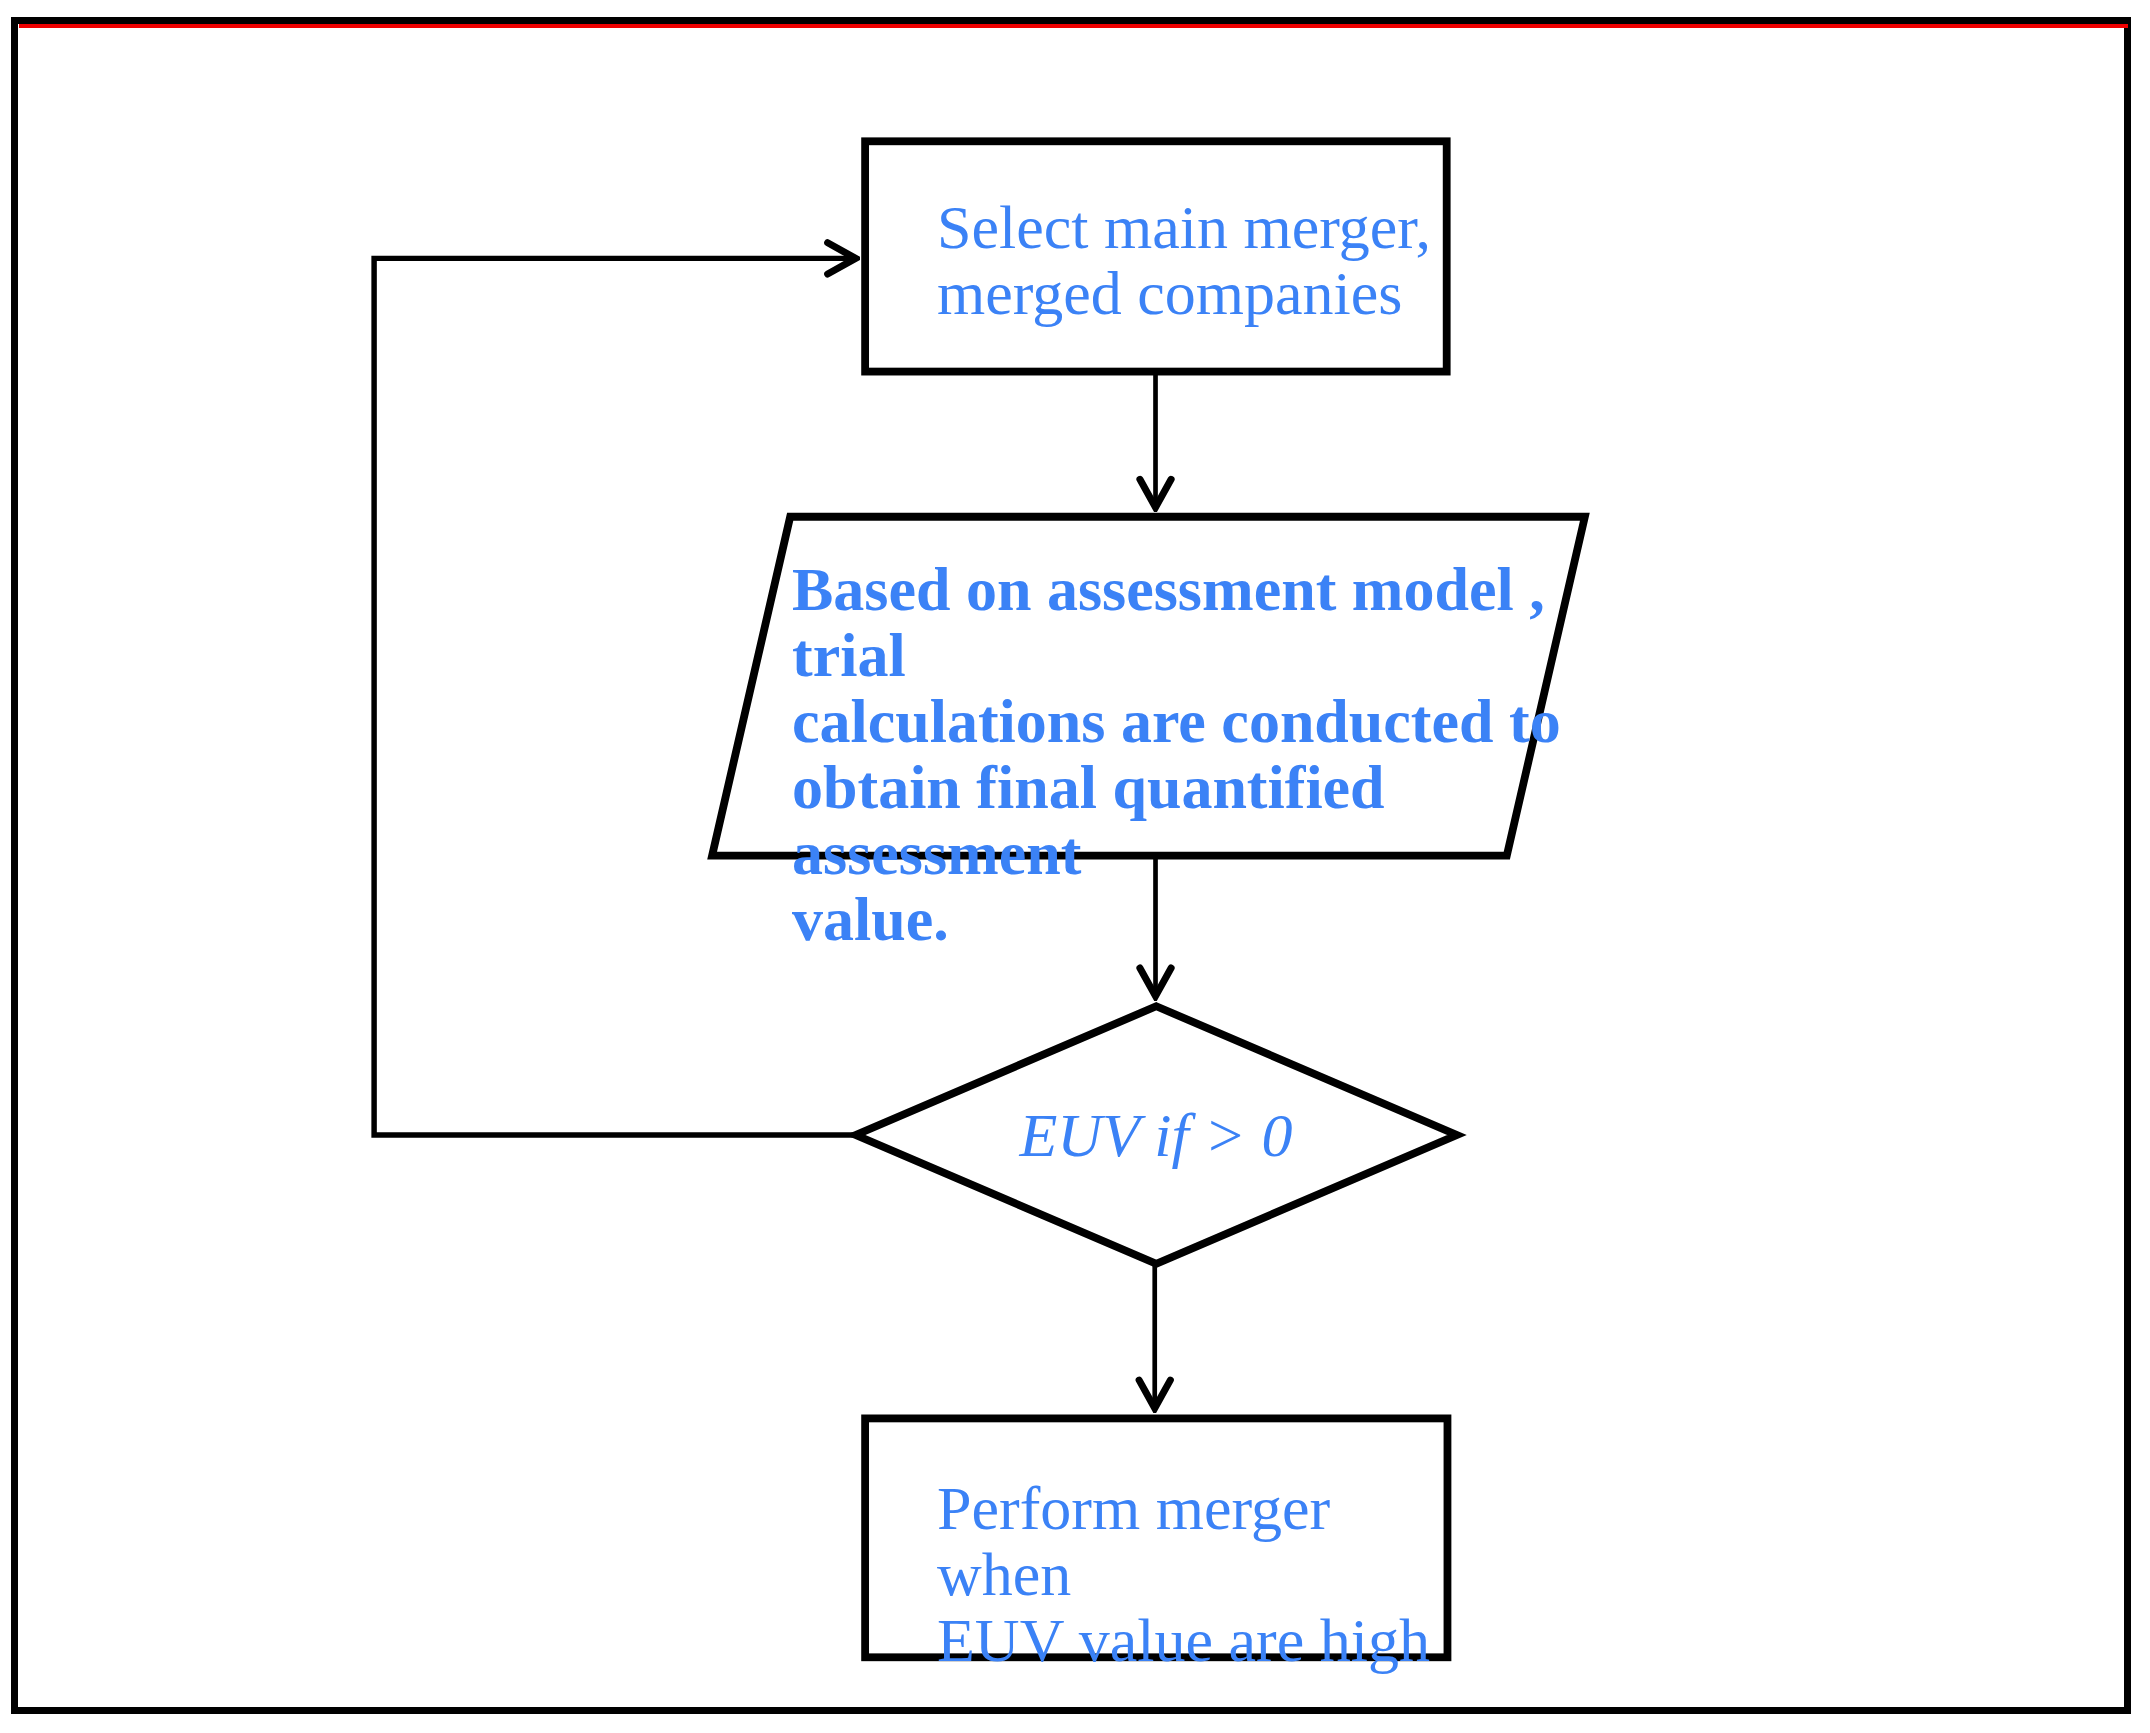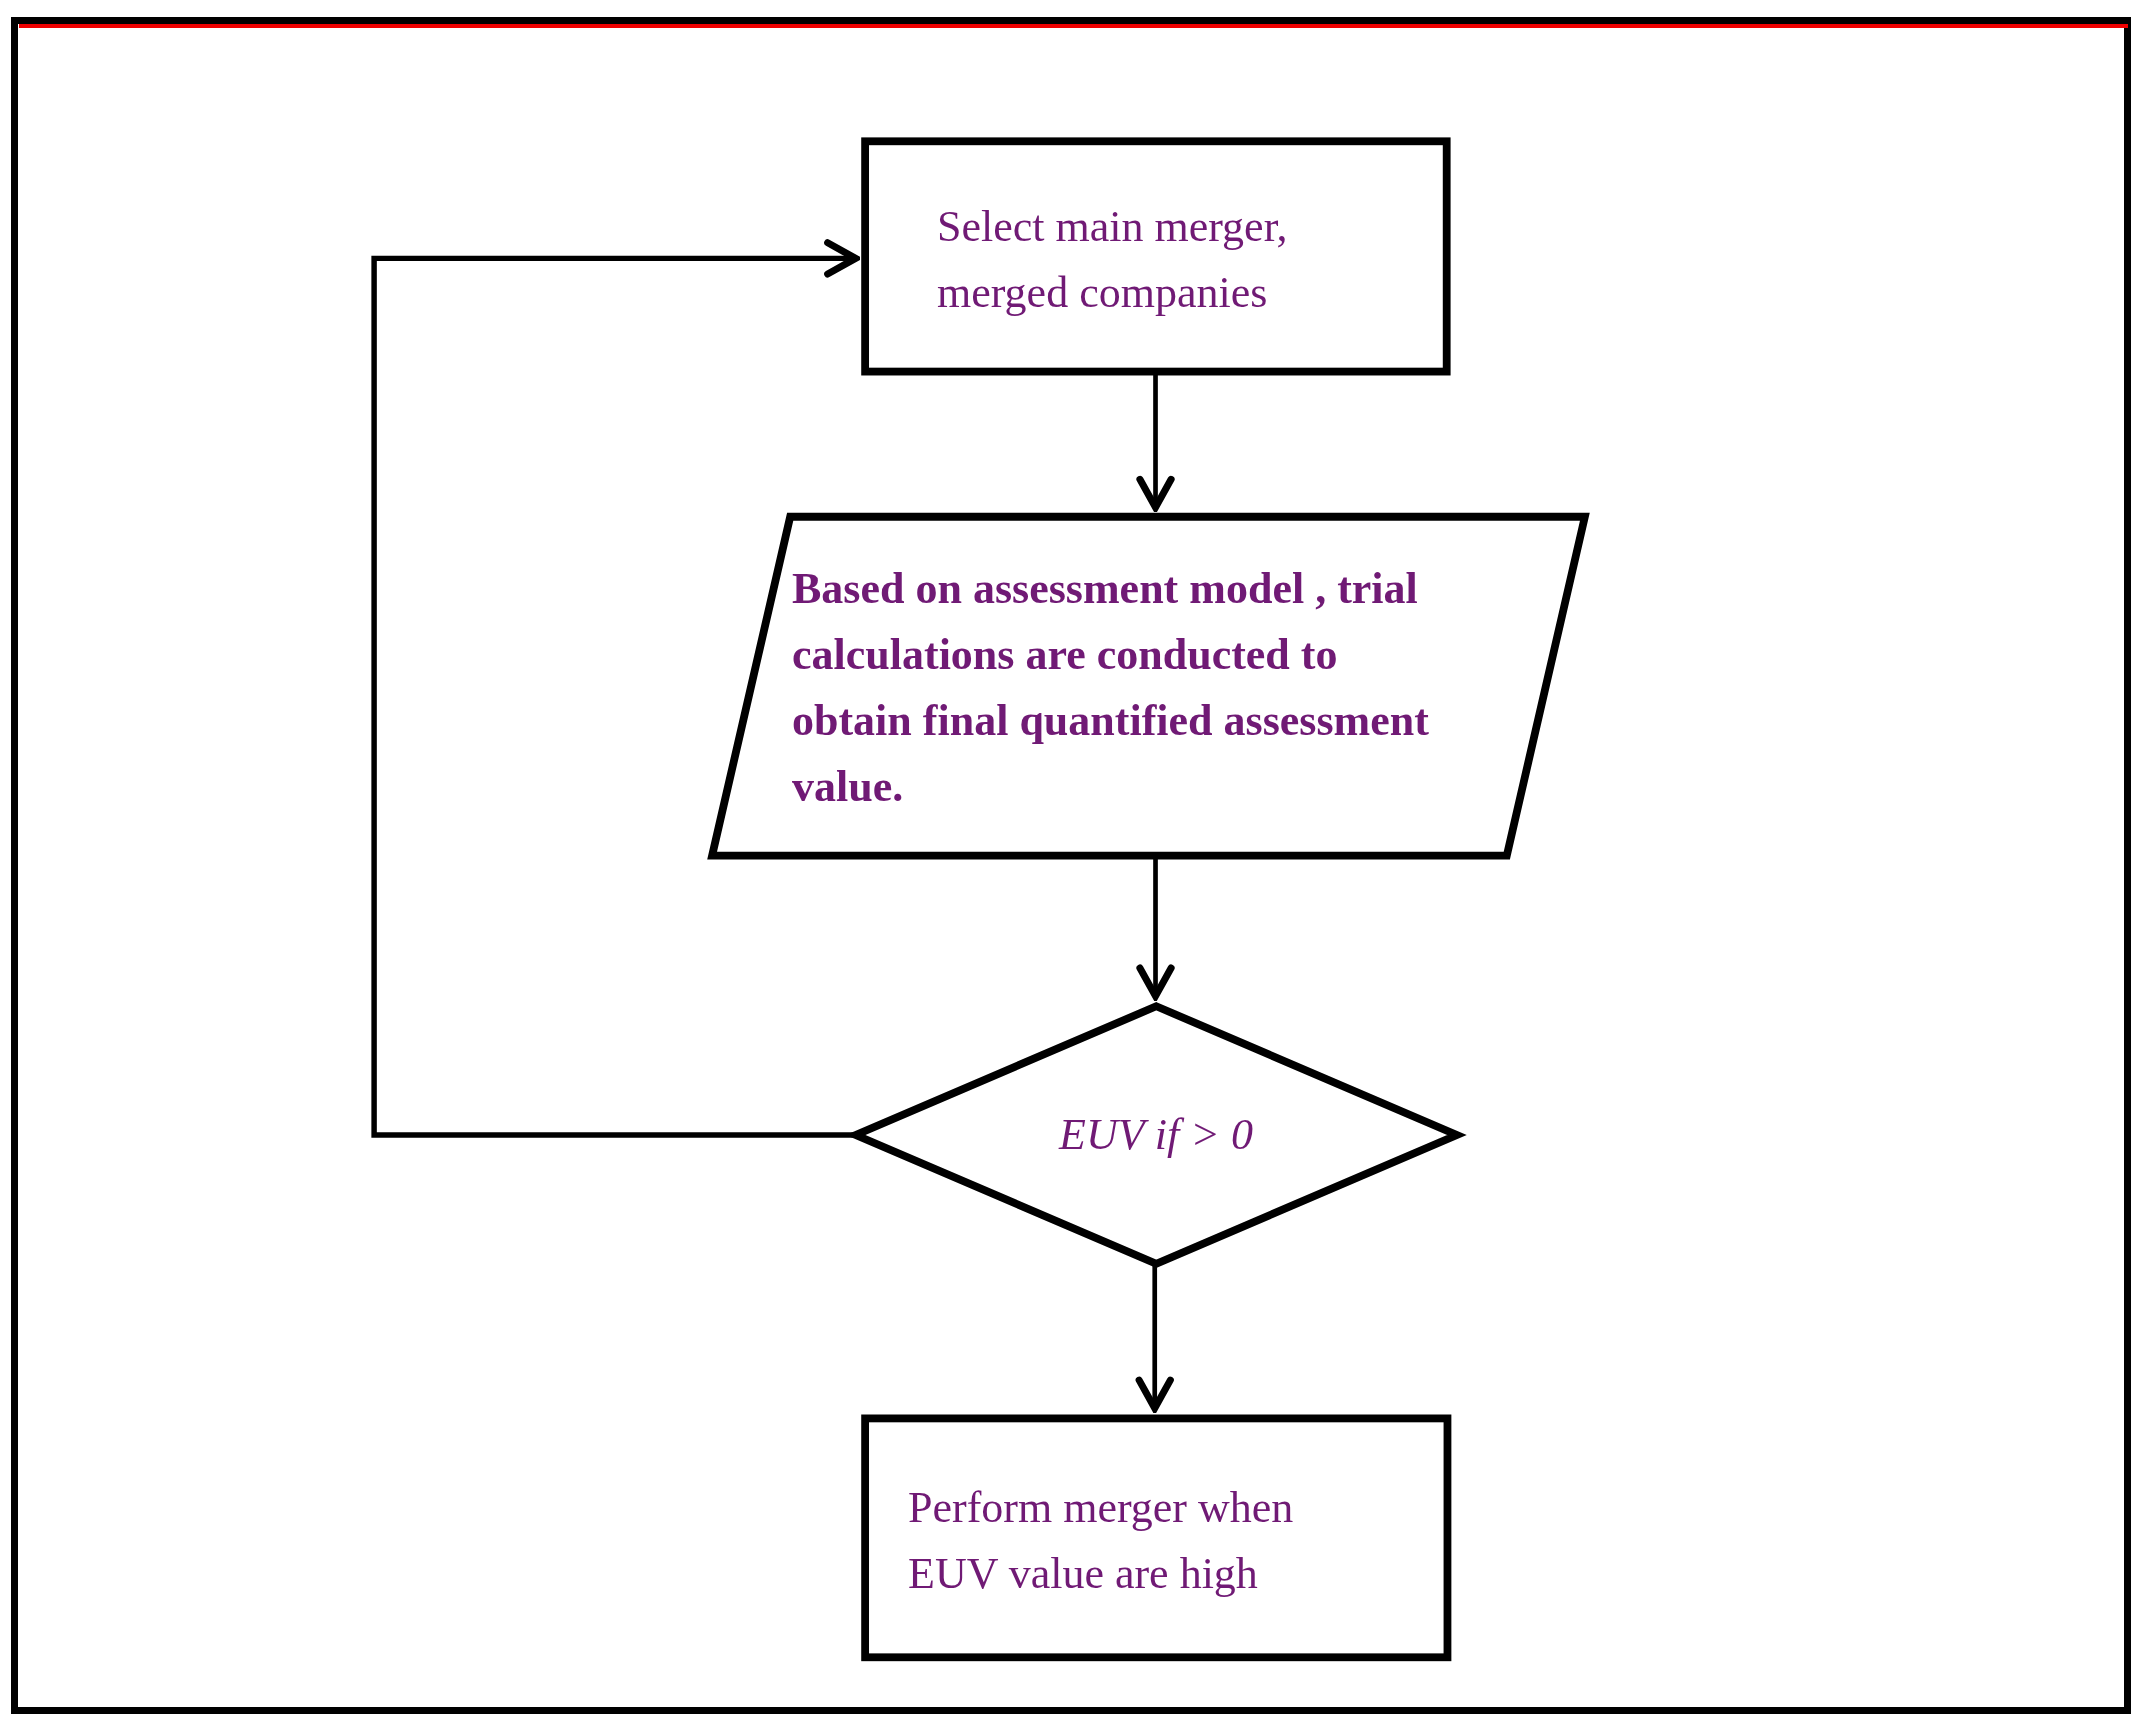--- a/index.html
+++ b/index.html
@@ -33,23 +33,23 @@
   }
   .canvas {
     position: absolute;
     left: 0;
     top: 0;
     width: 2151px;
     height: 1733px;
   }
   .node-label {
     position: absolute;
-    font-size: 44px;
+    font-size: 62px;
     line-height: 66px;
-    color: #701a75;
+    color: #3b82f6;
     white-space: pre-line;
     text-align: left;
   }
   .node-label.centered {
     text-align: center;
     font-style: italic;
   }
 </style>
 </head>
 <body>
@@ -86,17 +86,17 @@
   <div class="node-label" style="left:937px; top:194px; width:515px;">Select main merger,
 merged companies</div>
 
   <div class="node-label" style="left:792px; top:556px; width:843px;font-weight:bold;">Based on assessment model , trial
 calculations are  conducted to
 obtain final quantified assessment
 value.</div>
 
   <div class="node-label centered" style="left:883px; top:1102px; width:546px;">EUV if &gt; 0</div>
 
-  <div class="node-label" style="left:908px; top:1475px; width:531px;">Perform merger when
+  <div class="node-label" style="left:937px; top:1475px; width:531px;">Perform merger when
 EUV value are high</div>
 
 </div>
 
 
 </body></html>

